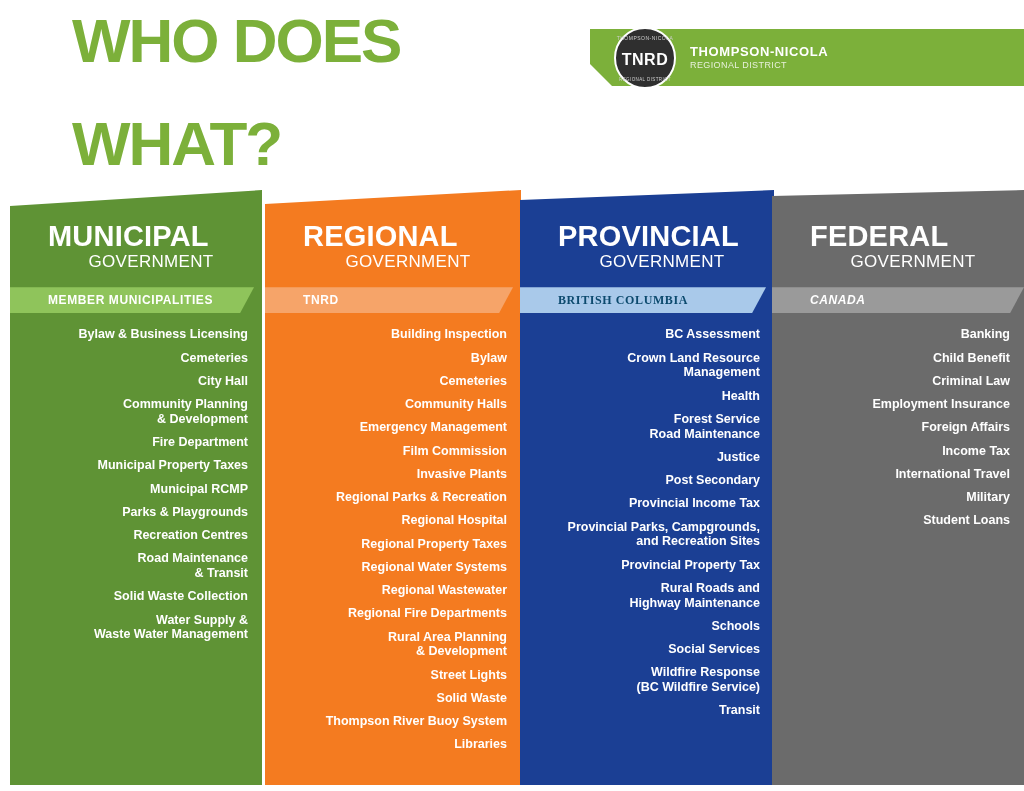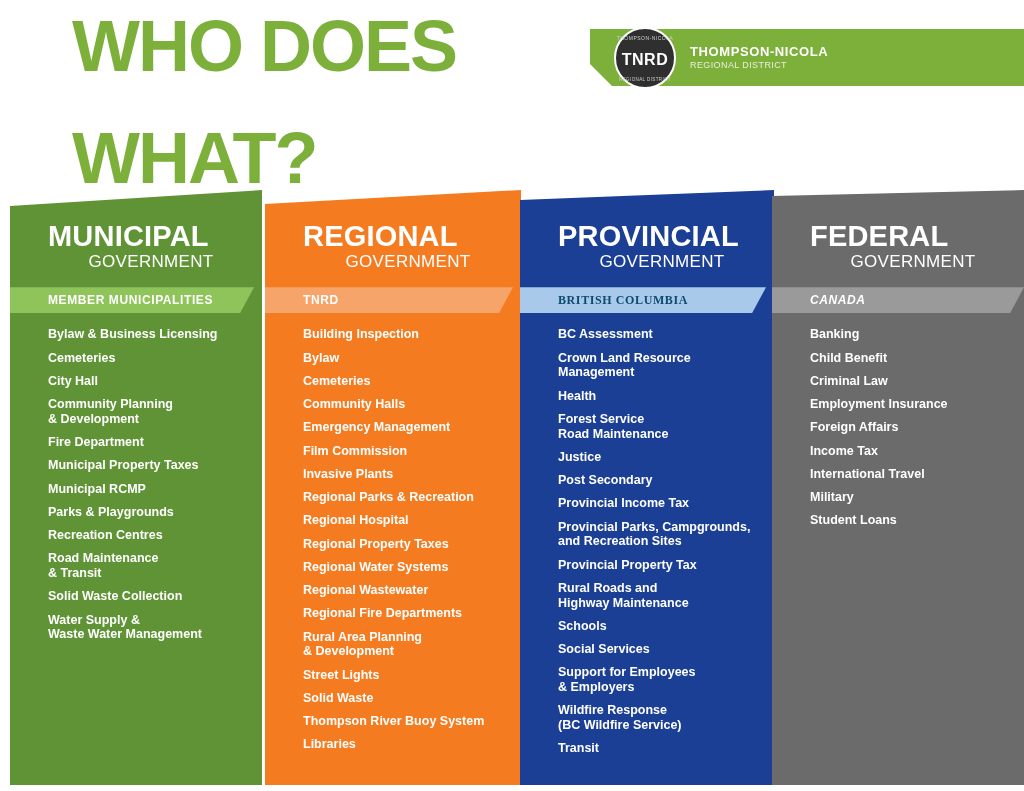--- a/index.html
+++ b/index.html
@@ -21,21 +21,21 @@
     top: 0; left: 0;
     width: 1024px;
     height: 190px;
   }
   .title {
     position: absolute;
     left: 72px;
     top: 12px;
     width: 620px;
     color: #7cb03a;
-    font-size: 72px;
+    font-size: 62px;
     line-height: 0.95;
     font-weight: bold;
     letter-spacing: -2px;
     text-transform: uppercase;
   }
   .title .line2 { display: block; margin-top: 44px; }
 
   
   .logo-banner {
     position: absolute;
@@ -150,20 +150,21 @@
     margin: 14px 0 0 0;
     padding: 0 14px 0 38px;
     list-style: none;
     color: #ffffff;
     font-size: 12.5px;
     font-weight: bold;
     line-height: 1.18;
   }
   .list li {
     margin-bottom: 8.5px;
+    text-align: right;
   }
   .list li span { display: block; }
 
   
   #col-municipal {
     left: 10px;
     width: 252px;
     background: #5f9335;
   }
   #col-municipal .col-slab {
@@ -420,24 +421,20 @@
             <span>Rural Roads and</span>
             <span>Highway Maintenance</span>
           </li>
         <li>
             <span>Schools</span>
           </li>
         <li>
             <span>Social Services</span>
           </li>
         <li>
-            <span>Support for Employees</span>
-            <span>&amp; Employers</span>
-          </li>
-        <li>
             <span>Wildfire Response</span>
             <span>(BC Wildfire Service)</span>
           </li>
         <li>
             <span>Transit</span>
           </li>
       </ul>
     </div>
   </div>
 

